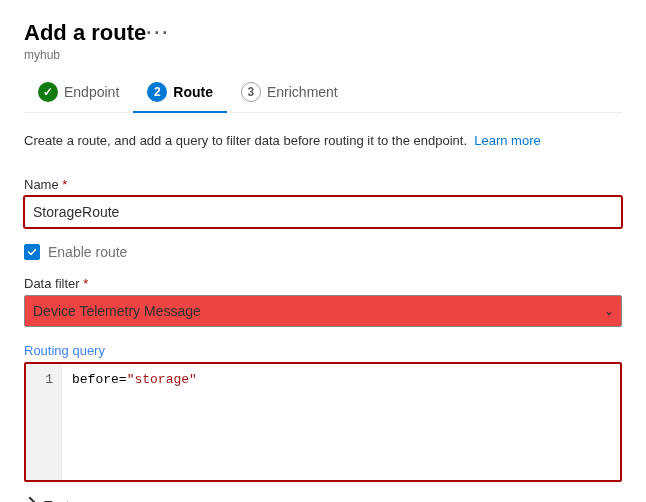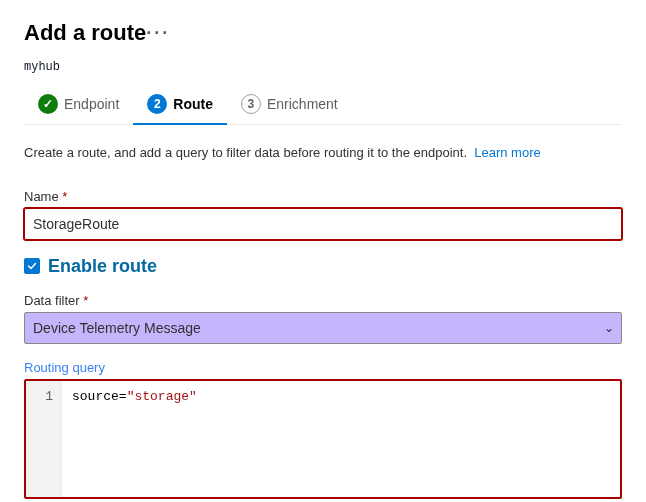--- a/index.html
+++ b/index.html
@@ -21,24 +21,23 @@
       align-items: center;
     }
     .page-title .ellipsis {
       font-size: 18px;
       color: #605e5c;
       cursor: pointer;
       letter-spacing: 2px;
     }
     .hub-name {
       font-size: 12px;
-      color: #0f172a;
-      margin-top: 14px;
+      color: #737373;
+      margin-top: 2px;
       margin-bottom: 12px;
-      font-family: Liberation Mono, monospace;
     }
 
     
     .steps-bar {
       display: flex;
       align-items: center;
       gap: 0;
       border-bottom: 1px solid #edebe9;
       padding-bottom: 0;
       margin-bottom: 18px;
@@ -147,38 +146,37 @@
       align-items: center;
       justify-content: center;
       cursor: pointer;
       flex-shrink: 0;
     }
     .checkbox-box svg {
       width: 10px;
       height: 10px;
     }
     .checkbox-label {
-      font-size: 18px;
-      color: #0369a1;
-      font-weight: bold;
+      font-size: 14px;
+      color: #737373;
     }
 
     .select-wrapper {
       position: relative;
       width: 100%;
     }
     .select-dropdown {
       width: 100%;
       height: 32px;
       border: 1px solid #8a8886;
       border-radius: 2px;
       padding: 0 44px 0 8px;
       font-size: 14px;
       color: #323130;
-      background: #c4b5fd;
+      background: #ef4444;
       appearance: none;
       cursor: pointer;
       outline: none;
     }
     .select-chevron {
       position: absolute;
       right: 8px;
       top: 50%;
       transform: translateY(-50%);
       pointer-events: none;
@@ -313,21 +311,21 @@
     </select>
     <span class="select-chevron">⌄</span>
   </div>
 </div>
 
 <div class="field-group">
   <div class="query-label">Routing query</div>
   <div class="query-editor">
     <div class="query-editor-inner">
       <div class="line-numbers">1</div>
-      <div class="code-area"><span class="code-key">source</span><span class="code-eq">=</span><span class="code-val">"storage"</span></div>
+      <div class="code-area"><span class="code-key">before</span><span class="code-eq">=</span><span class="code-val">"storage"</span></div>
     </div>
   </div>
 </div>
 
 <div class="test-row">
   <span class="test-chevron"></span>
   <span>Test</span>
 </div>
 
 </body></html>

